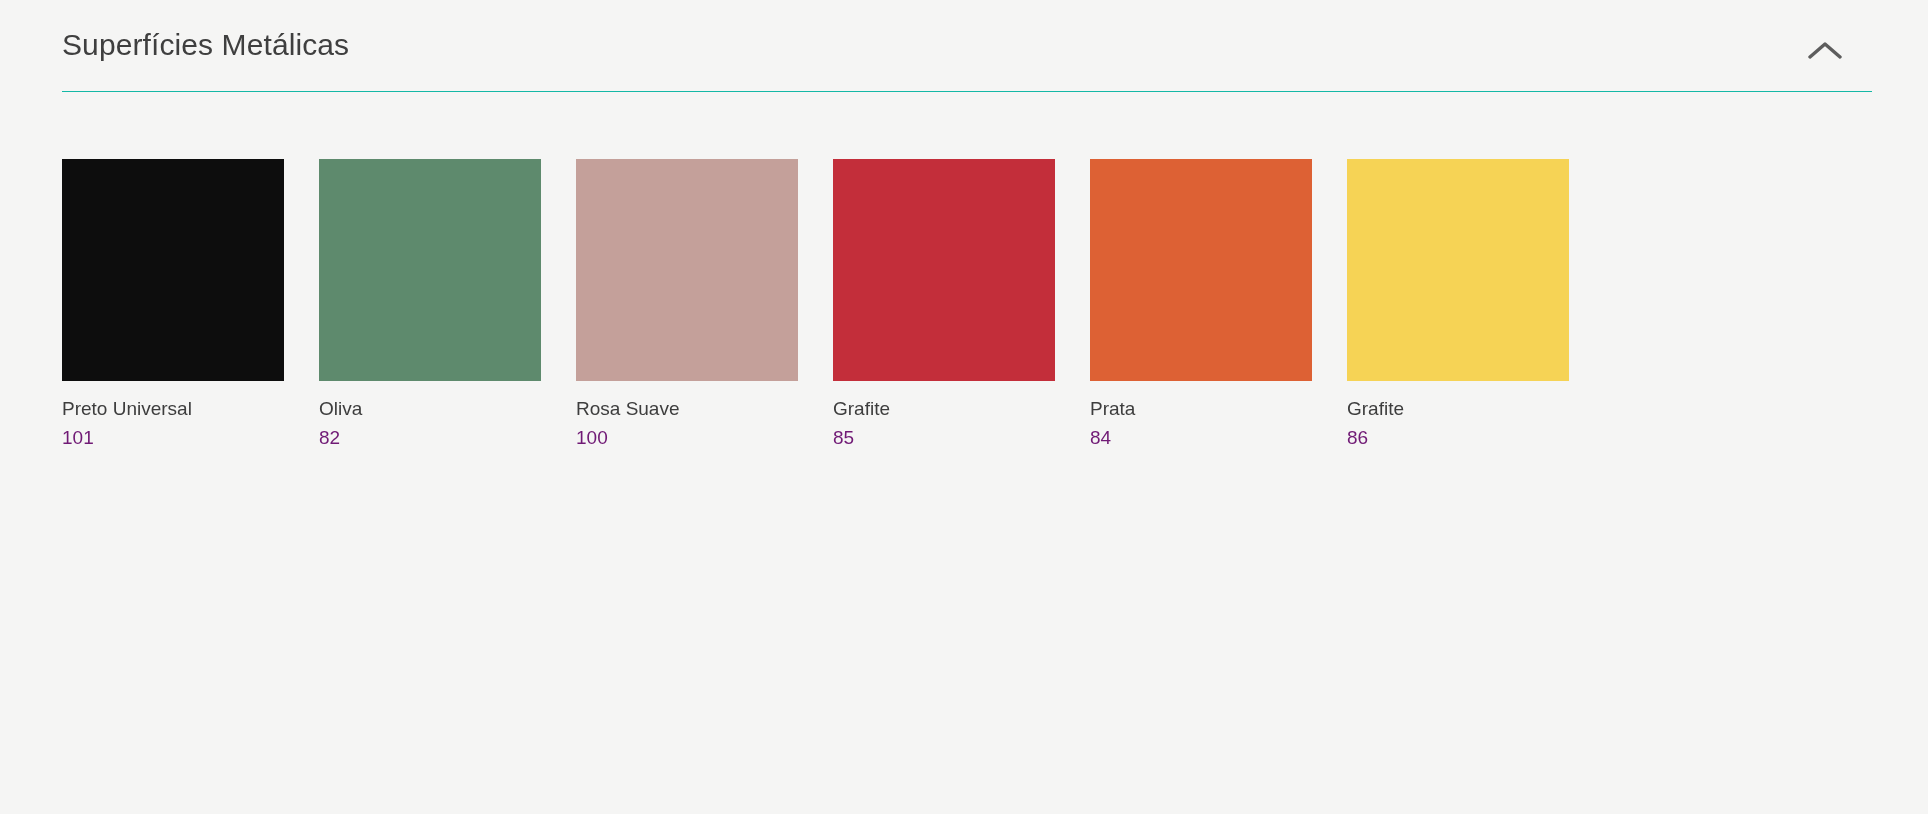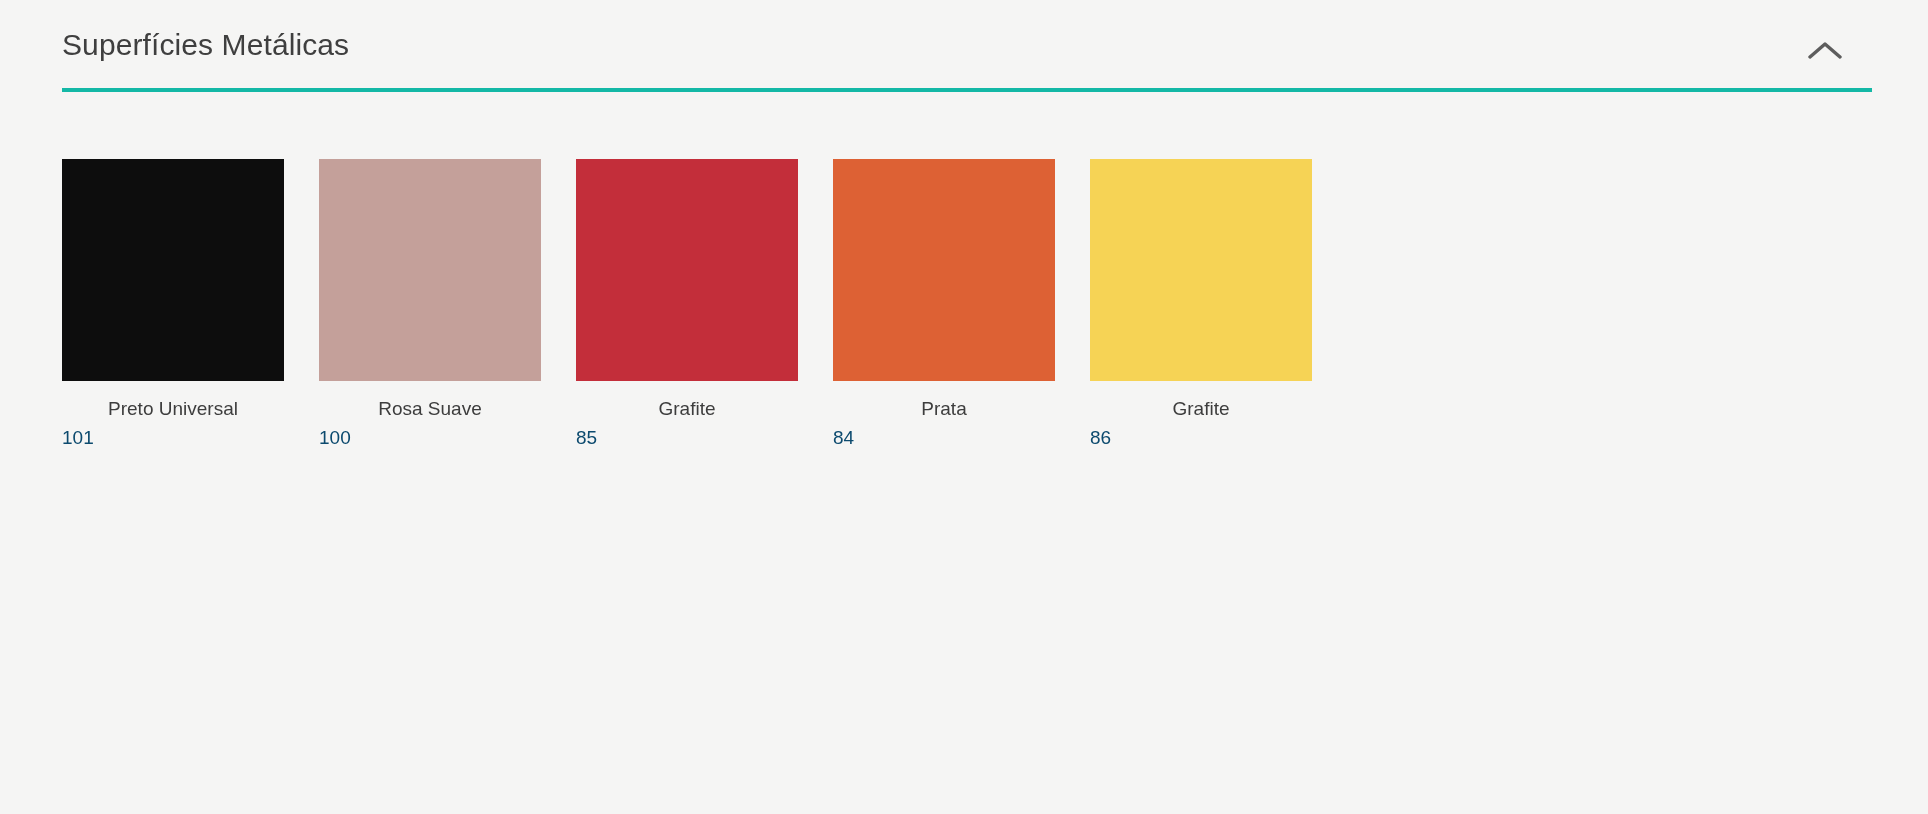--- a/index.html
+++ b/index.html
@@ -24,21 +24,21 @@
   }
 
   
   .panel-header {
     position: absolute;
     left: 62px;
     top: 18px;
     width: 1810px;
     height: 74px;
     box-sizing: border-box;
-    border-bottom: 4px solid #14b8a6;
+    border-bottom: 1px solid #14b8a6;
     display: flex;
     align-items: flex-start;
     justify-content: space-between;
   }
   .panel-title {
     font-size: 30px;
     font-weight: 400;
     letter-spacing: 0.1px;
     color: #3f3f3f;
     line-height: 38px;
@@ -139,26 +139,25 @@
     background-image: radial-gradient(circle at 1px 1px, rgba(255,255,255,0.95) 0.9px, rgba(0,0,0,0) 1px);
     background-size: 7px 7px;
   }
 
   .swatch-name {
     font-size: 19px;
     line-height: 24px;
     color: #3d3d3d;
     margin-top: 16px;
     white-space: nowrap;
-    text-align: center;
   }
   .swatch-code {
     font-size: 19px;
     line-height: 24px;
-    color: #0c4a6e;
+    color: #701a75;
     margin-top: 5px;
   }
 </style>
 </head>
 <body>
 
 <div class="panel">
 
   <div class="panel-header">
     <h1 class="panel-title">Superfícies Metálicas</h1>
@@ -170,20 +169,25 @@
     </button>
   </div>
 
   <div class="swatch-grid" id="swatch-grid">
       <div class="swatch-card">
         <div class="swatch-chip" style="background: rgb(13, 13, 13);"></div>
         <div class="swatch-name">Preto Universal</div>
         <div class="swatch-code">101</div>
       </div>
       <div class="swatch-card">
+        <div class="swatch-chip" style="background: rgb(94, 138, 109);"></div>
+        <div class="swatch-name">Oliva</div>
+        <div class="swatch-code">82</div>
+      </div>
+      <div class="swatch-card">
         <div class="swatch-chip" style="background: rgb(196, 160, 154);"></div>
         <div class="swatch-name">Rosa Suave</div>
         <div class="swatch-code">100</div>
       </div>
       <div class="swatch-card">
         <div class="swatch-chip" style="background: rgb(195, 46, 58);"></div>
         <div class="swatch-name">Grafite</div>
         <div class="swatch-code">85</div>
       </div>
       <div class="swatch-card">

